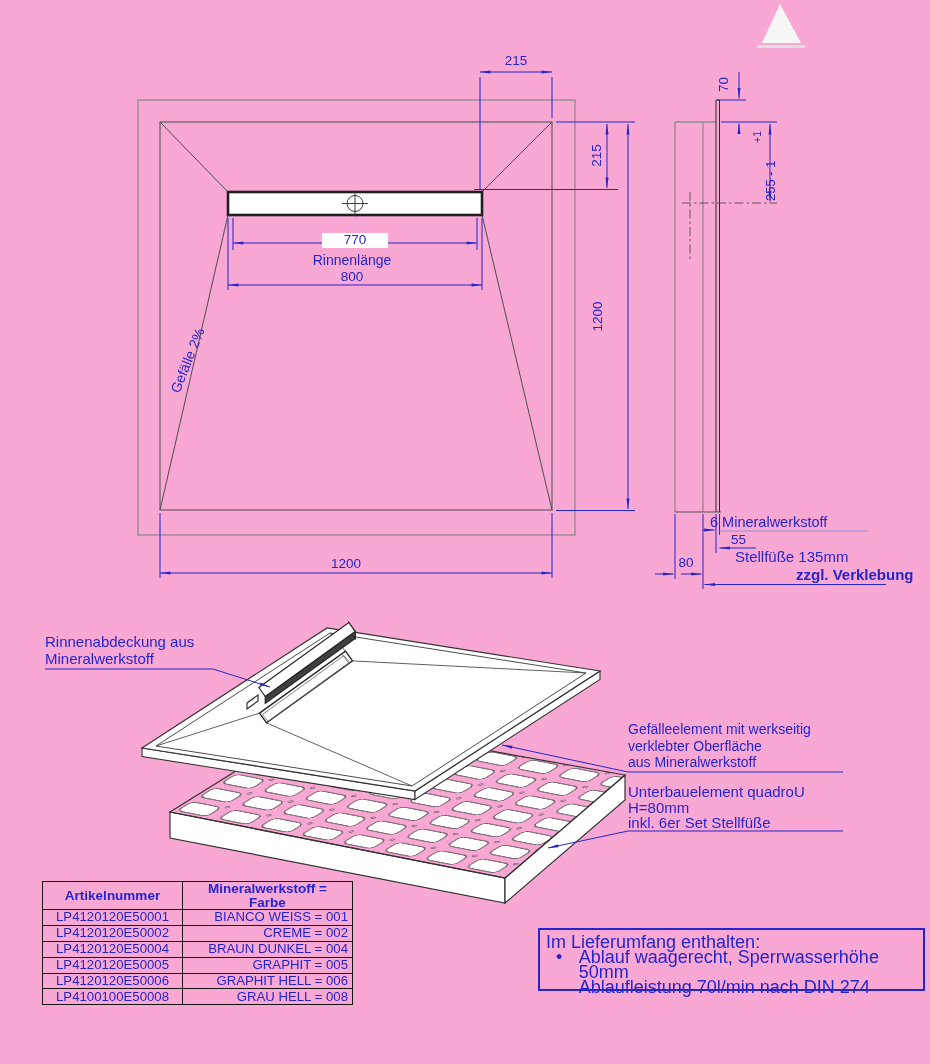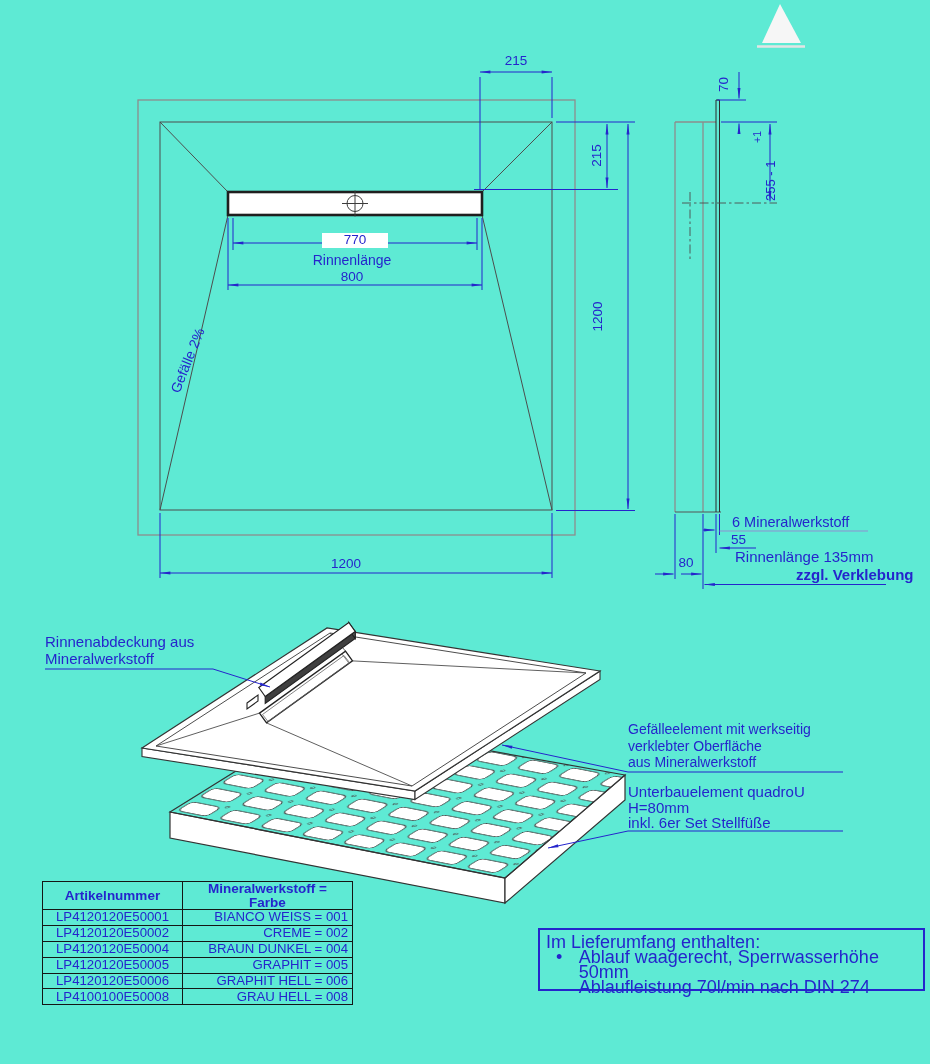--- a/index.html
+++ b/index.html
@@ -1,16 +1,16 @@
 <!DOCTYPE html>
 <html><head>
 <meta charset="utf-8">
 <style>
   html,body{margin:0;padding:0;background:#fff;}
-  .page{position:relative;width:930px;height:1064px;background:#5eead4;overflow:hidden;
+  .page{position:relative;width:930px;height:1064px;background:#f9a8d4;overflow:hidden;
         font-family:"Liberation Sans",sans-serif;}
   svg{position:absolute;left:0;top:0;}
   .t{position:absolute;color:#2525cc;white-space:nowrap;font-size:13.5px;line-height:1.1;}
   .c{text-align:center;}
   .rot{transform:rotate(-90deg);transform-origin:center;}
   .bgw{background:#fff;padding:0 3px;}
   .f14{font-size:14px;} .f145{font-size:14.5px;} .f15{font-size:15px;}
   .lbl{font-size:15px;line-height:17px;}
   .lbl2{font-size:14px;line-height:16.5px;}
   .lbl3{font-size:15px;line-height:15.5px;}
@@ -162,24 +162,24 @@
   <div class="t c f14" style="left:292px;top:253px;width:120px;">Rinnenlänge</div>
   <div class="t c" style="left:322px;top:270px;width:60px;">800</div>
   <div class="t c" style="left:316px;top:557px;width:60px;">1200</div>
   <div class="t c f14" style="left:143px;top:353px;width:90px;transform:rotate(-68deg);transform-origin:center;">Gefälle 2%</div>
 
   <div class="t c rot" style="left:709px;top:77px;width:30px;">70</div>
   <div class="t rot tolblock" style="left:729px;top:152px;">
     <span class="tu">+1</span>
     <span class="tv">255 - 1</span>
   </div>
-  <div class="t f145" style="left:732px;top:515px;">6 Mineralwerkstoff</div>
+  <div class="t f145" style="left:710px;top:515px;">6 Mineralwerkstoff</div>
   <div class="t" style="left:731px;top:533px;">55</div>
   <div class="t c" style="left:674px;top:556px;width:24px;">80</div>
-  <div class="t f15" style="left:735px;top:549px;">Rinnenlänge 135mm</div>
+  <div class="t f15" style="left:735px;top:549px;">Stellfüße 135mm</div>
   <div class="t f15" style="left:796px;top:567px;font-weight:bold;">zzgl. Verklebung</div>
 
   <div class="t lbl" style="left:45px;top:633px;">
     <div>Rinnenabdeckung aus</div>
     <div>Mineralwerkstoff</div>
   </div>
   <div class="t lbl2" style="left:628px;top:721px;">
     <div>Gefälleelement mit werkseitig</div>
     <div>verklebter Oberfläche</div>
     <div>aus Mineralwerkstoff</div>

